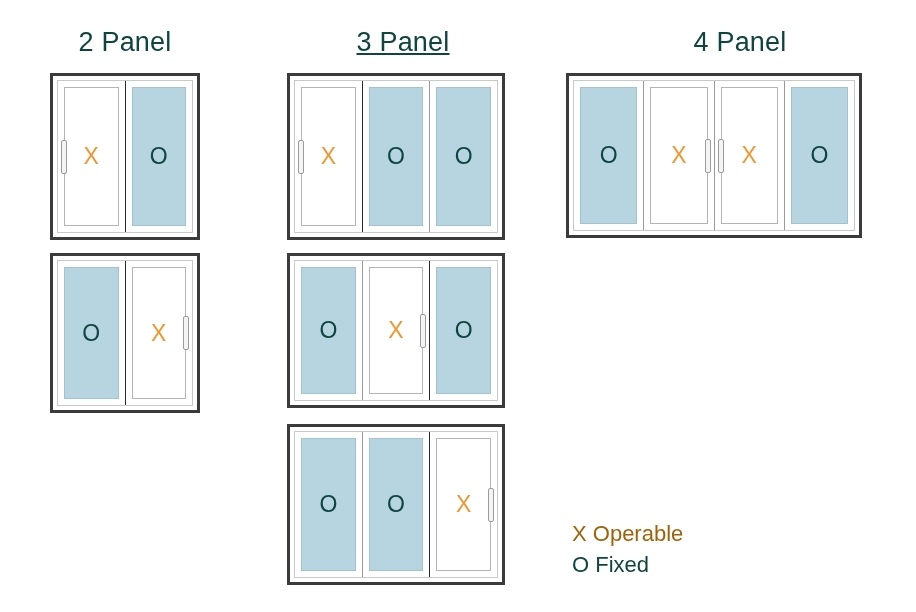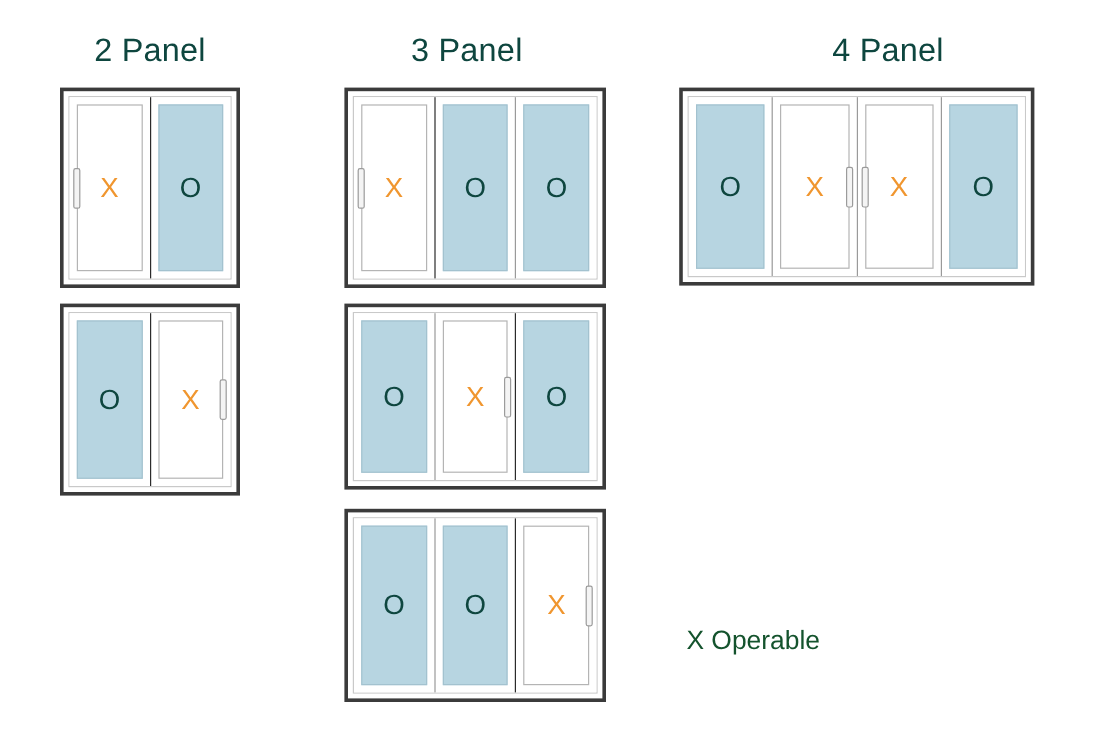--- a/index.html
+++ b/index.html
@@ -103,29 +103,29 @@
   .handle.right { right: 3px; }
 
   
   .legend {
     position: absolute;
     left: 572px;
     top: 518px;
     font-size: 22px;
     line-height: 31px;
   }
-  .legend-operable { color: #14532d; }
+  .legend-operable { color: #a16207; }
   .legend-fixed    { color: #0e463f; }
 </style>
 </head>
 <body>
 
 <div class="group-title" style="left:50px; top:27px; width:150px;">2 Panel</div>
 
-<div class="group-title" style="left:313px; top:27px; width:152px;">3 Panel</div>
+<div class="group-title" style="left:327px; top:27px; width:152px;text-decoration:underline;">3 Panel</div>
 
 <div class="group-title" style="left:664px; top:27px; width:152px;">4 Panel</div>
 
 <div class="door" style="left:50px; top:73px; width:150px; height:167px;">
   <div class="door-inner">
     <div class="panel operable">
       <div class="sash"></div>
       <div class="handle left"></div>
       <span class="glyph">X</span>
     </div>
@@ -222,13 +222,14 @@
     </div>
     <div class="panel fixed">
       <div class="sash"></div>
       <span class="glyph">O</span>
     </div>
   </div>
 </div>
 
 <div class="legend">
   <div class="legend-operable">X Operable</div>
+  <div class="legend-fixed">O Fixed</div>
 </div>
 
 </body></html>

